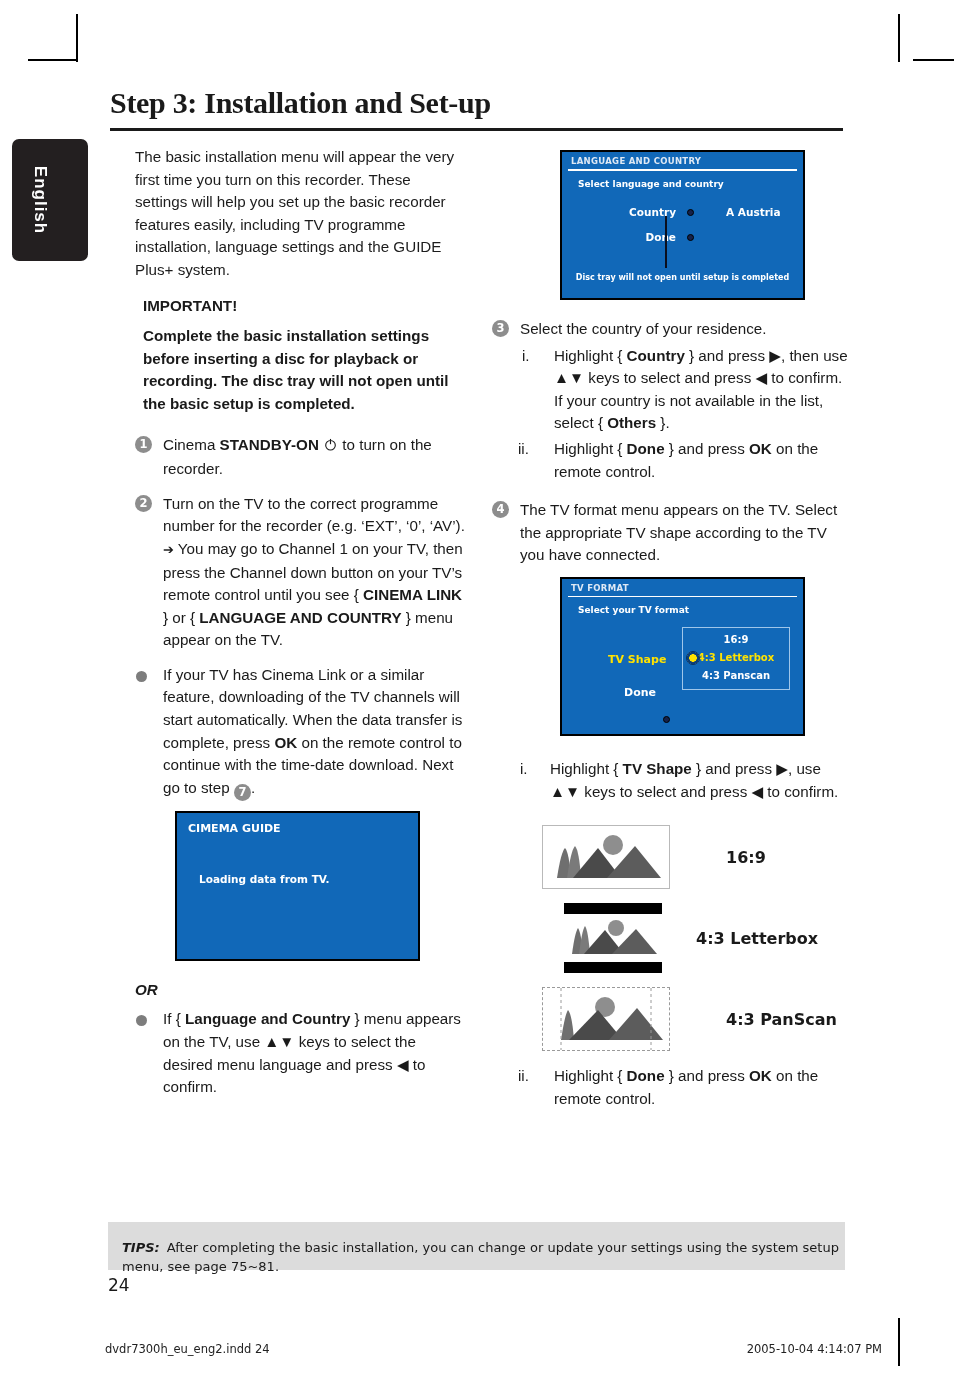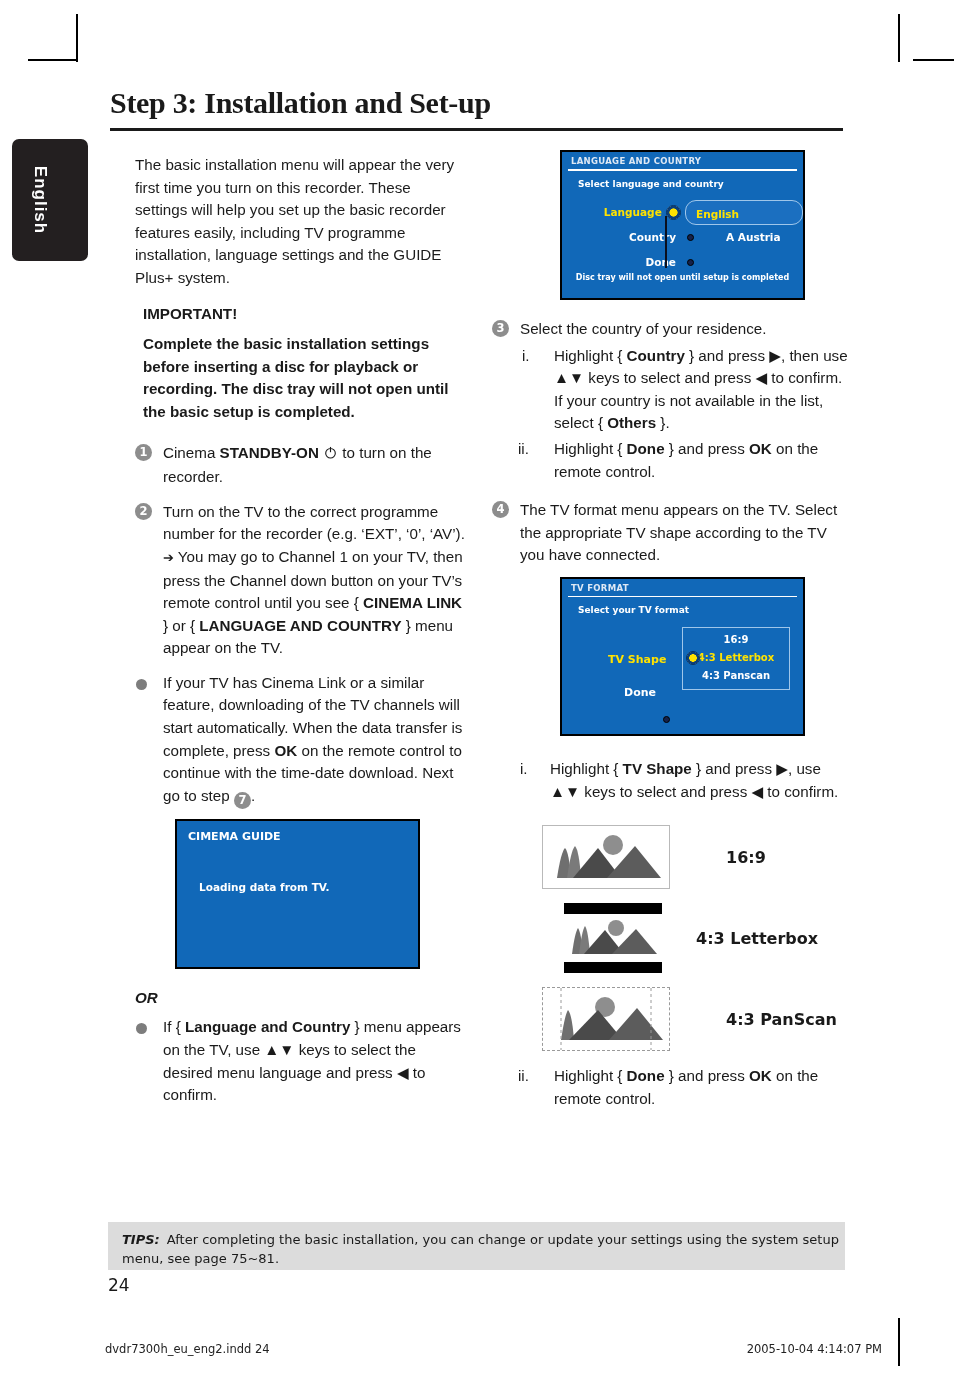--- a/index.html
+++ b/index.html
@@ -35,21 +35,21 @@
   .title{
     position:absolute;left:110px;top:86px;width:740px;
     font-size:30px;font-weight:bold;letter-spacing:-0.3px;
     color:#1a1a1a;font-family:Liberation Serif, serif;
   }
   .title-rule{
     position:absolute;left:110px;top:128px;width:733px;height:3px;background:#1a1a1a;
   }
 
   
-  .col-left{position:absolute;left:135px;top:154px;width:330px;}
+  .col-left{position:absolute;left:135px;top:146px;width:330px;}
   .col-right{position:absolute;left:492px;top:318px;width:360px;}
 
   p.body{
     margin:0 0 13px 0;
     font-size:15.2px;line-height:22.6px;
     color:#1c1c1c;
   }
   .b{font-weight:bold;}
   .imp{font-weight:bold;font-size:15.2px;line-height:22.6px;margin:8px;}
 
@@ -144,21 +144,21 @@
   .pic{position:relative;background:#fff;box-sizing:border-box;overflow:hidden;}
   .pic svg{display:block;}
   .bar{background:#000;width:100%;}
 
   
   .tips{
     position:absolute;left:108px;top:1222px;width:737px;height:48px;
     background:#dcdcdc;
   }
   .tips-inner{padding:8px 4px 0 14px;font-size:13px;line-height:19px;
-    font-family:"DejaVu Sans", sans-serif;}
+    font-family:"DejaVu Sans", sans-serif;margin-top:8px;}
   .tips-lab{font-weight:bold;font-style:italic;margin-right:7px;}
   .tips-txt{display:inline;}
   .pageno{
     position:absolute;left:108px;top:1275px;font-size:17px;
     font-family:"DejaVu Sans", sans-serif;color:#1a1a1a;
   }
   .foot-left{position:absolute;left:68px;top:1342px;font-size:11.5px;color:#222;
     font-family:"DejaVu Sans", sans-serif;margin-left:37px;}
   .foot-right{position:absolute;right:72px;top:1342px;font-size:11.5px;color:#222;
     font-family:"DejaVu Sans", sans-serif;}
@@ -226,27 +226,20 @@
   </div>
 
   <div class="tvshot" style="position:absolute;left:560px;top:150px;width:241px;height:146px;">
     <div class="tv-title">LANGUAGE AND COUNTRY</div>
     <div class="tv-rule"></div>
     <div class="tv-sub">Select language and country</div>
 
     <div class="lc-rows">
       <div class="lc-stem"></div>
 
-      <div class="lc-row">
-        <div class="lc-lab" style="color:#ffe200;">Language</div>
-        <div class="lc-knob">
-            <div class="knob-sel"></div>
-          </div>
-        <div class="pill"><span>English</span></div>
-      </div>
 
       <div class="lc-row">
         <div class="lc-lab">Country</div>
         <div class="lc-knob">
             <div class="knob-dot"></div>
           </div>
         <div class="lc-val" style="padding-left:22px;">A Austria</div>
       </div>
 
       <div class="lc-row">

